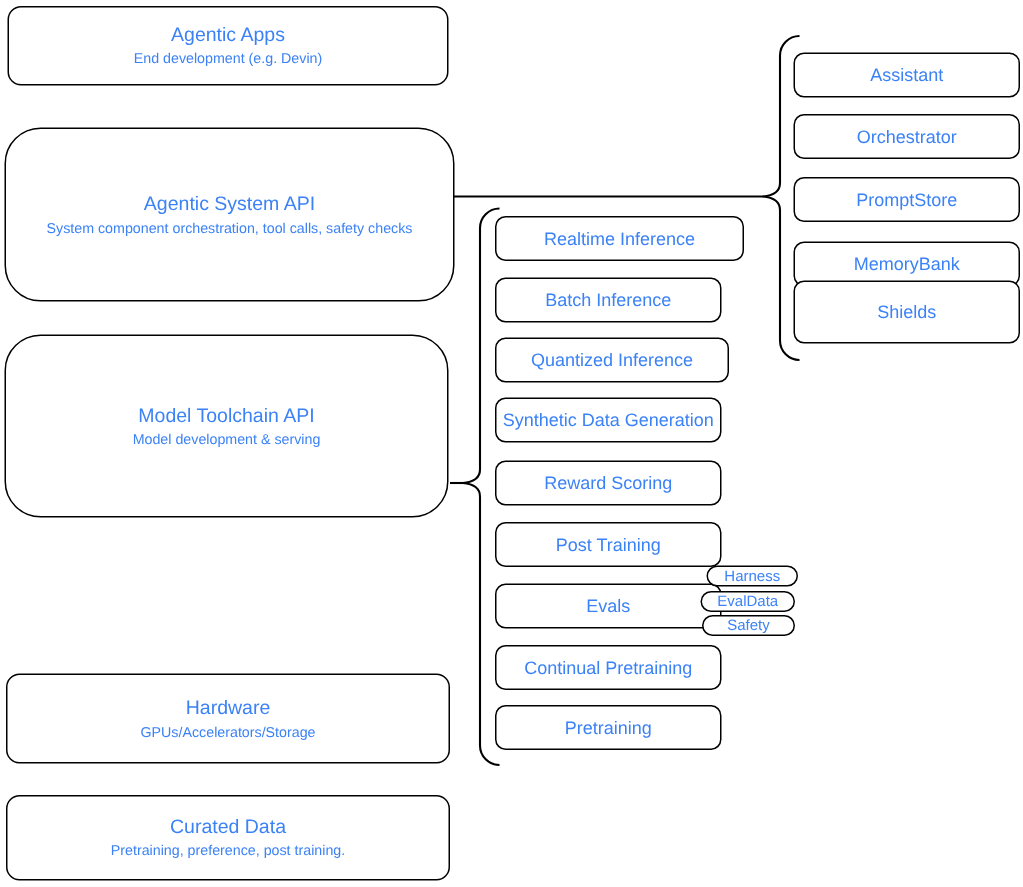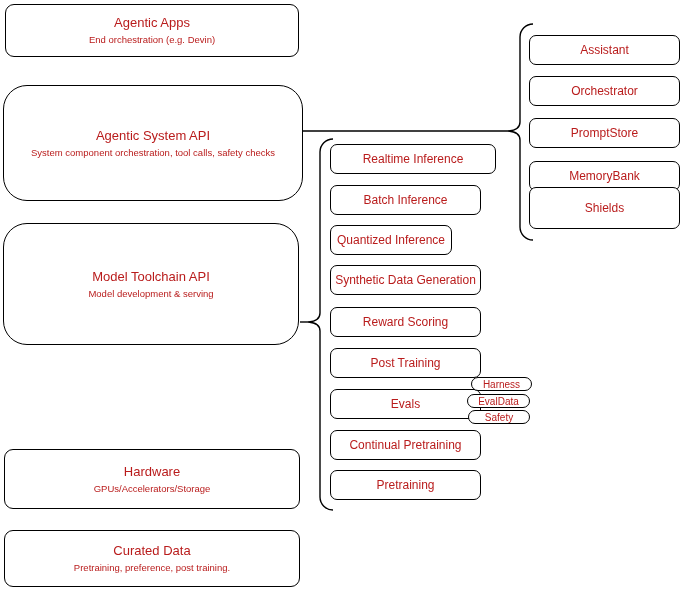--- a/index.html
+++ b/index.html
@@ -1,21 +1,21 @@
 <!DOCTYPE html>
 <html><head>
 <meta charset="utf-8">
 <style>
   html,body{margin:0;padding:0;background:#ffffff;}
   #canvas{
     position:relative;
     width:682px;height:591px;
     background:#ffffff;
     font-family:"Liberation Sans", sans-serif;
-    color:#b91c1c;
+    color:#3b82f6;
     overflow:hidden;
   }
   #connector-layer{position:absolute;left:0;top:0;pointer-events:none;}
   .stack-box{
     position:absolute;
     box-sizing:border-box;
     border:1.4px solid #000;
     background:#fff;
     display:flex;flex-direction:column;align-items:center;justify-content:center;
     text-align:center;
@@ -56,21 +56,21 @@
 
     <path d="M 300 322 H 309" stroke="#000" stroke-width="1.4" fill="none"></path>
 
     <path d="M 333 139 A 13 13 0 0 0 320 152 L 320 313 C 320 318.5 316.5 321.3 308.5 322 C 316.5 322.7 320 325.5 320 331 L 320 497 A 13 13 0 0 0 333 510" stroke="#000" stroke-width="1.4" fill="none"></path>
 
     <path d="M 533 24 A 13 13 0 0 0 520 37 L 520 122 C 520 127.5 516.5 130.3 508.5 131 C 516.5 131.7 520 134.5 520 140 L 520 227 A 13 13 0 0 0 533 240" stroke="#000" stroke-width="1.4" fill="none"></path>
   </svg>
 
   <div class="stack-box" style="left:5px;top:4px;width:294px;height:53px;border-radius:9px;">
     <div class="stack-title">Agentic Apps</div>
-    <div class="stack-subtitle">End orchestration (e.g. Devin)</div>
+    <div class="stack-subtitle">End development (e.g. Devin)</div>
   </div>
 
   <div class="stack-box" style="left:3px;top:85px;width:300px;height:116px;border-radius:24px;">
     <div class="stack-title">Agentic System API</div>
     <div class="stack-subtitle">System component orchestration, tool calls, safety checks</div>
   </div>
 
   <div class="stack-box" style="left:3px;top:223px;width:296px;height:122px;border-radius:24px;">
     <div class="stack-title">Model Toolchain API</div>
     <div class="stack-subtitle">Model development &amp; serving</div>
@@ -83,21 +83,21 @@
   </div>
 
   <div class="stack-box" style="left:4px;top:530px;width:296px;height:57px;border-radius:9px;">
     <div class="stack-title">Curated Data</div>
     <div class="stack-subtitle">Pretraining, preference, post training.</div>
   </div>
 
   <div id="toolchain-group">
       <div class="node-box" style="left: 330px; top: 144px; width: 166px; height: 30px;">Realtime Inference</div>
       <div class="node-box" style="left: 330px; top: 185px; width: 151px; height: 30px;">Batch Inference</div>
-      <div class="node-box" style="left: 330px; top: 225px; width: 122px; height: 30px;">Quantized Inference</div>
+      <div class="node-box" style="left: 330px; top: 225px; width: 156px; height: 30px;">Quantized Inference</div>
       <div class="node-box" style="left: 330px; top: 265px; width: 151px; height: 30px;">Synthetic Data Generation</div>
       <div class="node-box" style="left: 330px; top: 307px; width: 151px; height: 30px;">Reward Scoring</div>
       <div class="node-box" style="left: 330px; top: 348px; width: 151px; height: 30px;">Post Training</div>
       <div class="node-box" style="left: 330px; top: 389px; width: 151px; height: 30px;">Evals</div>
       <div class="node-box" style="left: 330px; top: 430px; width: 151px; height: 30px;">Continual Pretraining</div>
       <div class="node-box" style="left: 330px; top: 470px; width: 151px; height: 30px;">Pretraining</div>
     </div>
 
   <div id="system-group">
       <div class="node-box" style="left: 529px; top: 35px; width: 151px; height: 30px;">Assistant</div>

